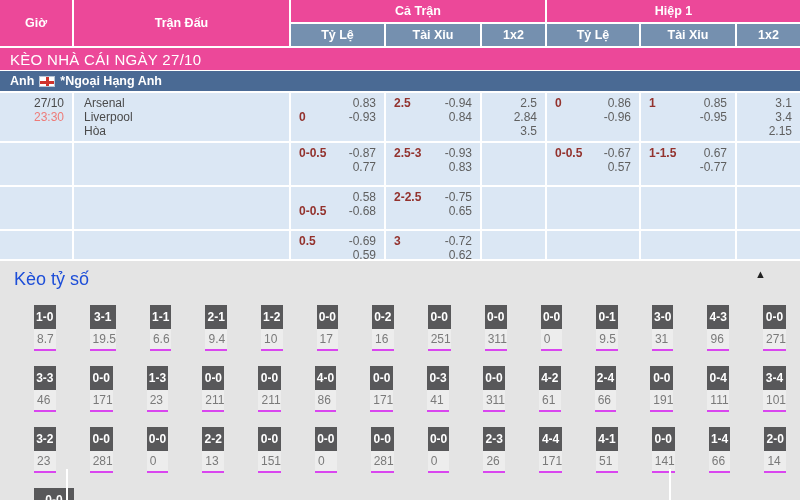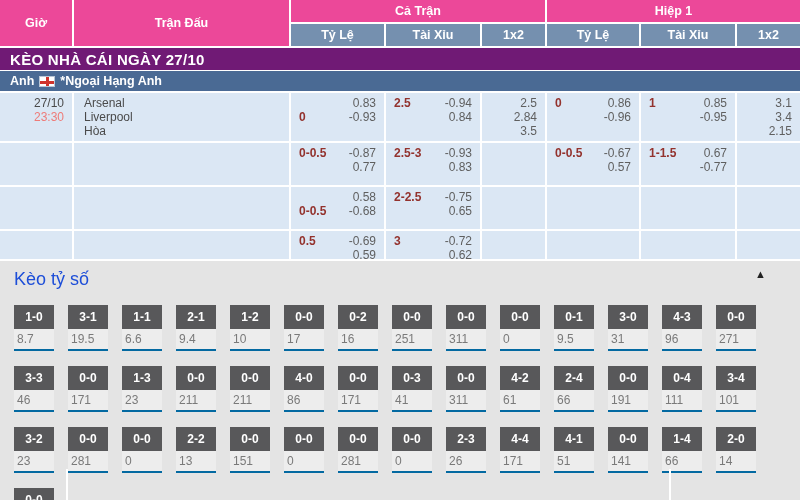--- a/index.html
+++ b/index.html
@@ -12,22 +12,22 @@
   
   #thead { grid-template-rows:22px 22px; row-gap:2px; }
   .hcell { background:#ec4899; color:#fff; font-size:12.5px; font-weight:bold;
            display:flex; align-items:center; justify-content:center; }
   .hcell.sub { background:#7590af; }
   .span-rows { grid-row:1 / 3; }
   .c-full { grid-column:3 / 6; }
   .c-half { grid-column:6 / 9; }
 
   
-  #daybar { height:22px; background:#701a75; color:#fff; font-size:15px;
-            display:flex; align-items:center; padding-left:10px; margin-top:2px; letter-spacing:.3px;font-weight:bold; }
+  #daybar { height:22px; background:#ec4899; color:#fff; font-size:15px;
+            display:flex; align-items:center; padding-left:10px; margin-top:2px; letter-spacing:.3px; }
   #leaguebar { height:20px; background:#4a6a94; color:#fff; font-size:12.5px; font-weight:bold;
                display:flex; align-items:center; padding-left:10px; margin-top:1px; }
   .flag { width:16px; height:11px; background:#fff; position:relative; margin:0 5px;
           display:inline-block; border:1px solid #b9c6d6; }
   .flag .fh { position:absolute; left:0; top:4px; width:100%; height:3px; background:#d0342c; }
   .flag .fv { position:absolute; top:0; left:6px; width:3px; height:100%; background:#d0342c; }
 
   
   .odds-row { margin-top:2px; overflow:hidden; }
   .odds-row .cell { background:#dbe7f4; padding:3px 8px 2px 8px; font-size:12px; overflow:hidden; }
@@ -39,25 +39,25 @@
   .match-cell { color:#4a4a4a; line-height:14px; padding-left:10px !important; }
   .odds-cell .line { display:flex; justify-content:space-between; line-height:14px; }
   .hcp { color:#93322d; font-weight:bold; white-space:nowrap; }
   .val { margin-left:auto; color:#5f5f5f; white-space:nowrap; }
 
   
   #score-section { background:#e4e4e4; margin-top:2px; height:263px; position:relative; padding-top:4px; }
   #score-title { margin:4px 0 0 14px; font-size:18px; color:#1d4ed8; }
   #collapse { position:absolute; top:8px; right:34px; font-size:11px; color:#222; cursor:pointer; line-height:10px; }
   .score-row { display:flex; padding-left:14px; margin-top:15px; position:relative; }
-  .sbox { width:40px; margin-right:14px; cursor:pointer; }
+  .sbox { width:40px; margin-right:14px; cursor:pointer;margin-left:20px; }
   .shead { height:24px; background:#58585a; color:#fff; font-size:12px; font-weight:bold;
            display:flex; align-items:center; justify-content:center; }
   .sval { height:22px; background:#ededed; color:#7a7a7a; font-size:12px;
-          padding:3px 0 0 3px; border-bottom:2px solid #0369a1; }
+          padding:3px 0 0 3px; border-bottom:2px solid #d946ef; }
   #other-score { position:absolute; left:50%; top:28px; transform:translateX(-50%);
                  display:flex; align-items:center; }
   #other-label { font-size:13px; color:#444; margin-right:7px; }
   #other-input { width:24px; height:26px; border:2px solid #979797; background:#f4f4f4;
                  text-align:center; font-size:12px; color:#666; font-family:inherit; }
   .bdiv { position:absolute; width:2px; background:#fff; top:208px; height:55px; }
 </style>
 </head>
 <body>
 

